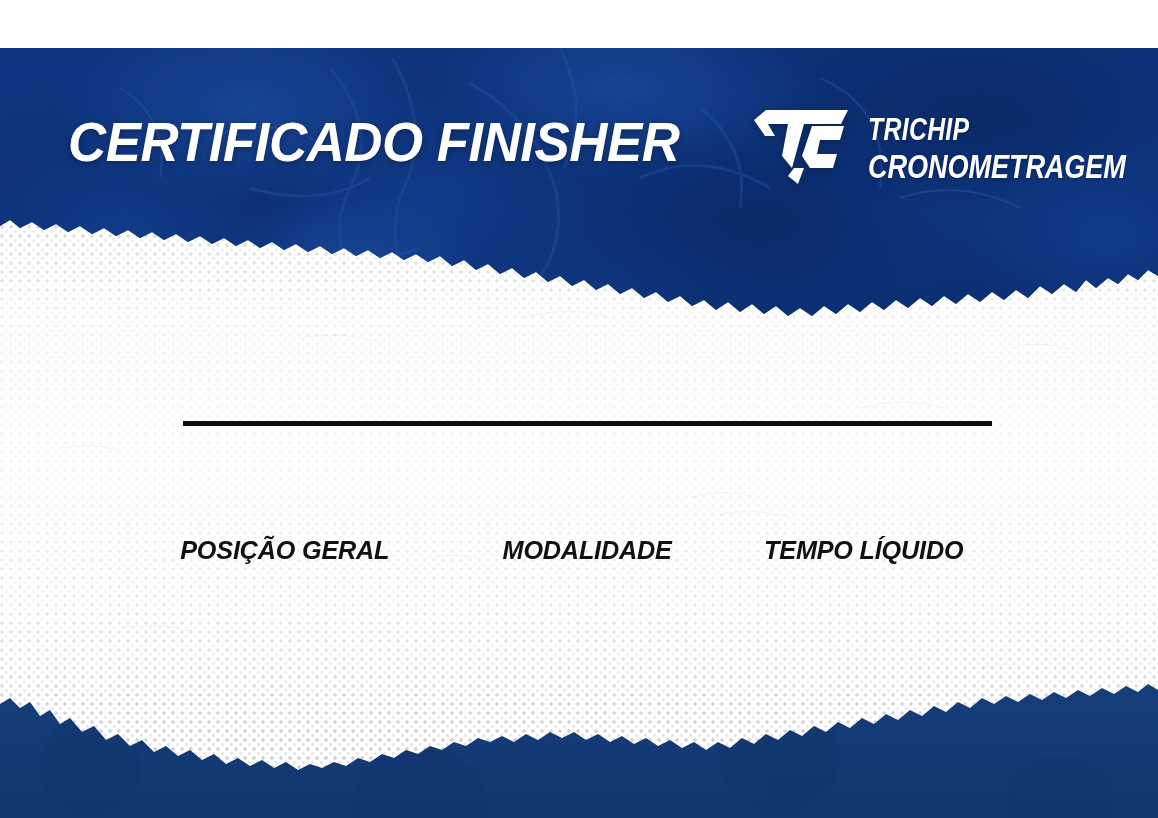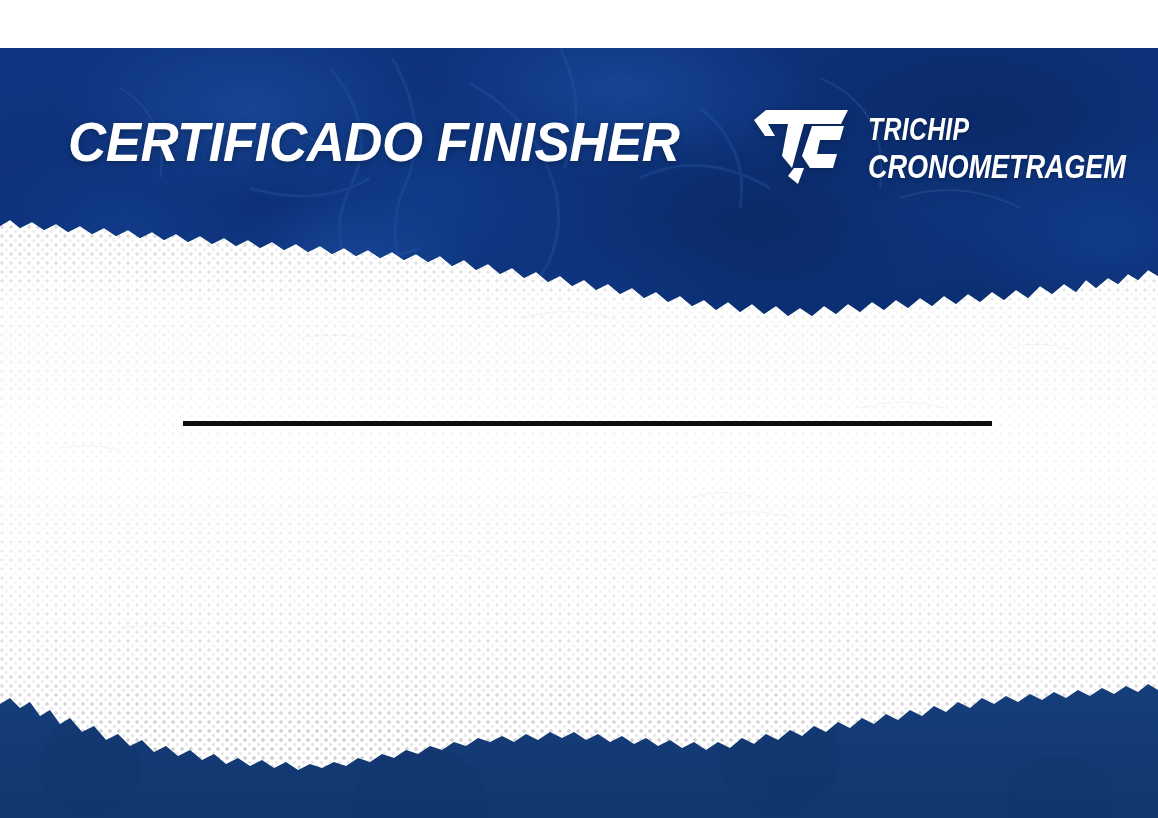--- a/index.html
+++ b/index.html
@@ -356,15 +356,20 @@
     </svg>
     <div class="logo-words">
       <div class="logo-line1">TRICHIP</div>
       <div class="logo-line2">CRONOMETRAGEM</div>
     </div>
   </div>
 
   <div class="name-line"></div>
 
   <div class="fields">
+    <div class="field-row fr1">
+      <div class="field-label c0">POSIÇÃO GERAL</div>
+      <div class="field-label c1">MODALIDADE</div>
+      <div class="field-label c2">TEMPO LÍQUIDO</div>
+    </div>
   </div>
 
 </div>
 
 </body></html>

